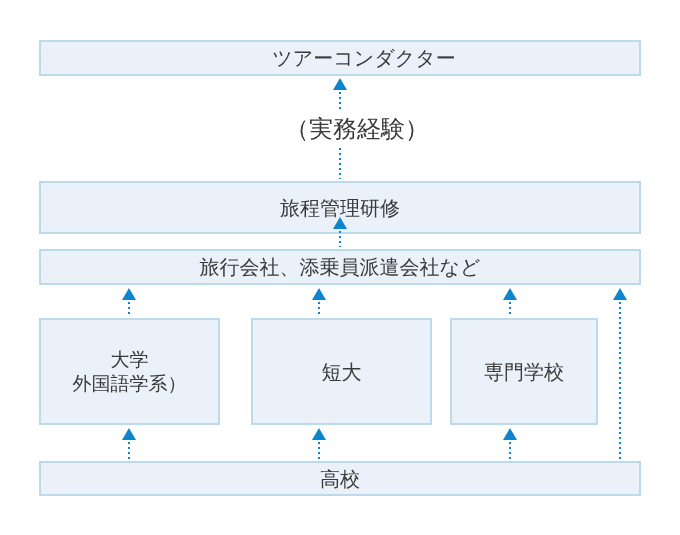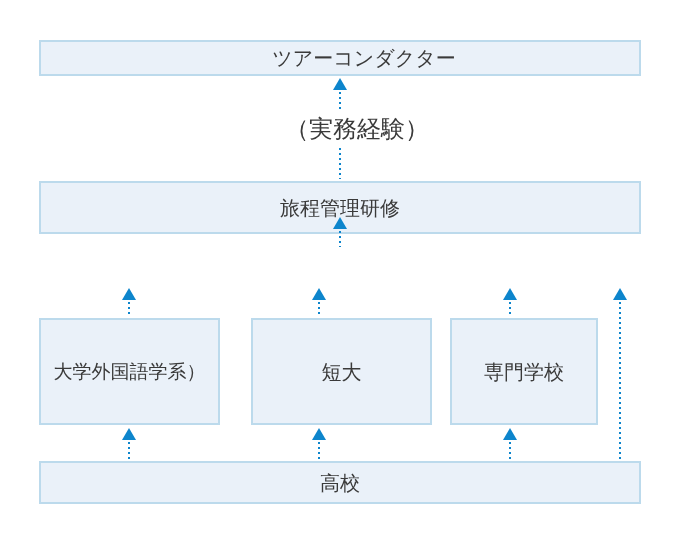--- a/index.html
+++ b/index.html
@@ -90,40 +90,43 @@
 
   <div class="box" style="left:39px; top:181px; width:602px; height:53px;">
     <span>旅程管理研修</span>
   </div>
 
   <div class="arrow" style="left:333px; top:217px; height:30px;">
     <span class="head"></span>
     <span class="tail"></span>
   </div>
 
+  <div class="box" style="left:39px; top:249px; width:602px; height:36px;">
+    <span>旅行会社、添乗員派遣会社など</span>
+  </div>
 
   <div class="arrow" style="left:122px; top:288px; height:29px;">
     <span class="head"></span>
     <span class="tail"></span>
   </div>
   <div class="arrow" style="left:312px; top:288px; height:29px;">
     <span class="head"></span>
     <span class="tail"></span>
   </div>
   <div class="arrow" style="left:503px; top:288px; height:29px;">
     <span class="head"></span>
     <span class="tail"></span>
   </div>
 
   <div class="arrow" style="left:613px; top:288px; height:171px;">
     <span class="head"></span>
     <span class="tail"></span>
   </div>
 
-  <div class="box small-text" style="left:39px; top:318px; width:181px; height:107px; flex-direction:row;">
+  <div class="box small-text" style="left:39px; top:318px; width:181px; height:107px; flex-direction:column;">
     <span>大学</span>
     <span>外国語学系）</span>
   </div>
   <div class="box" style="left:230px; top:318px; width:181px; height:107px;margin-left:21px;">
     <span>短大</span>
   </div>
   <div class="box" style="left:418px; top:318px; width:148px; height:107px;margin-left:32px;">
     <span>専門学校</span>
   </div>
 
@@ -133,17 +136,17 @@
   </div>
   <div class="arrow" style="left:312px; top:428px; height:31px;">
     <span class="head"></span>
     <span class="tail"></span>
   </div>
   <div class="arrow" style="left:503px; top:428px; height:31px;">
     <span class="head"></span>
     <span class="tail"></span>
   </div>
 
-  <div class="box" style="left:39px; top:461px; width:602px; height:43px;">
+  <div class="box" style="left:39px; top:461px; width:602px; height:35px;">
     <span>高校</span>
   </div>
 
 </div>
 
 </body></html>

